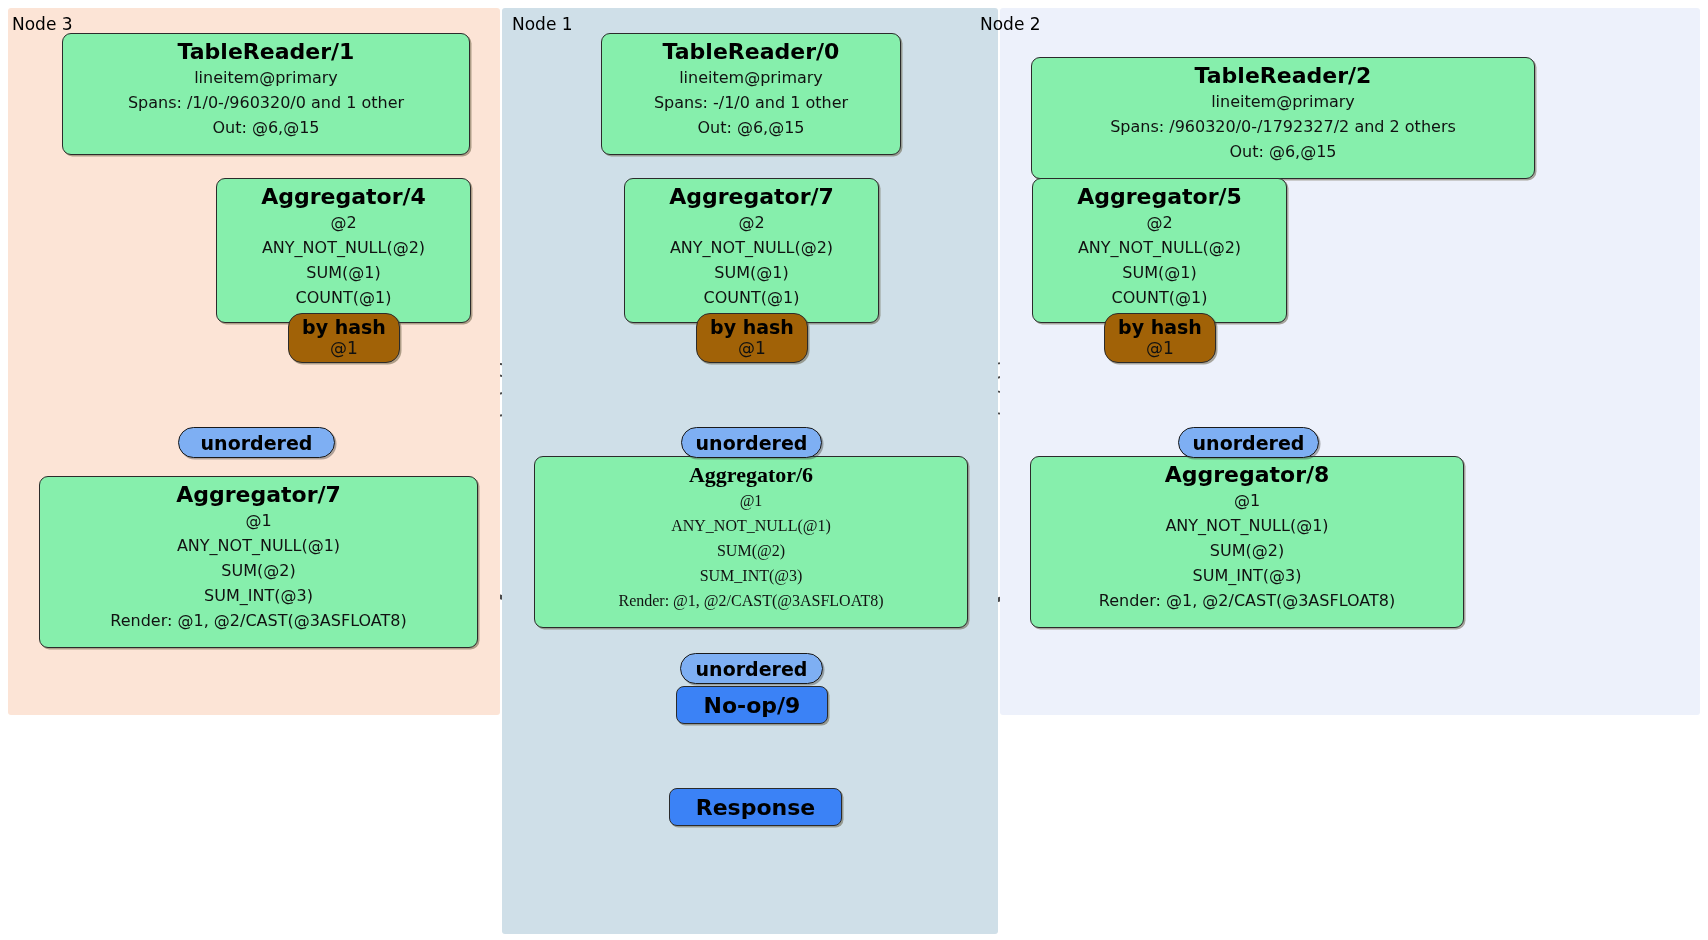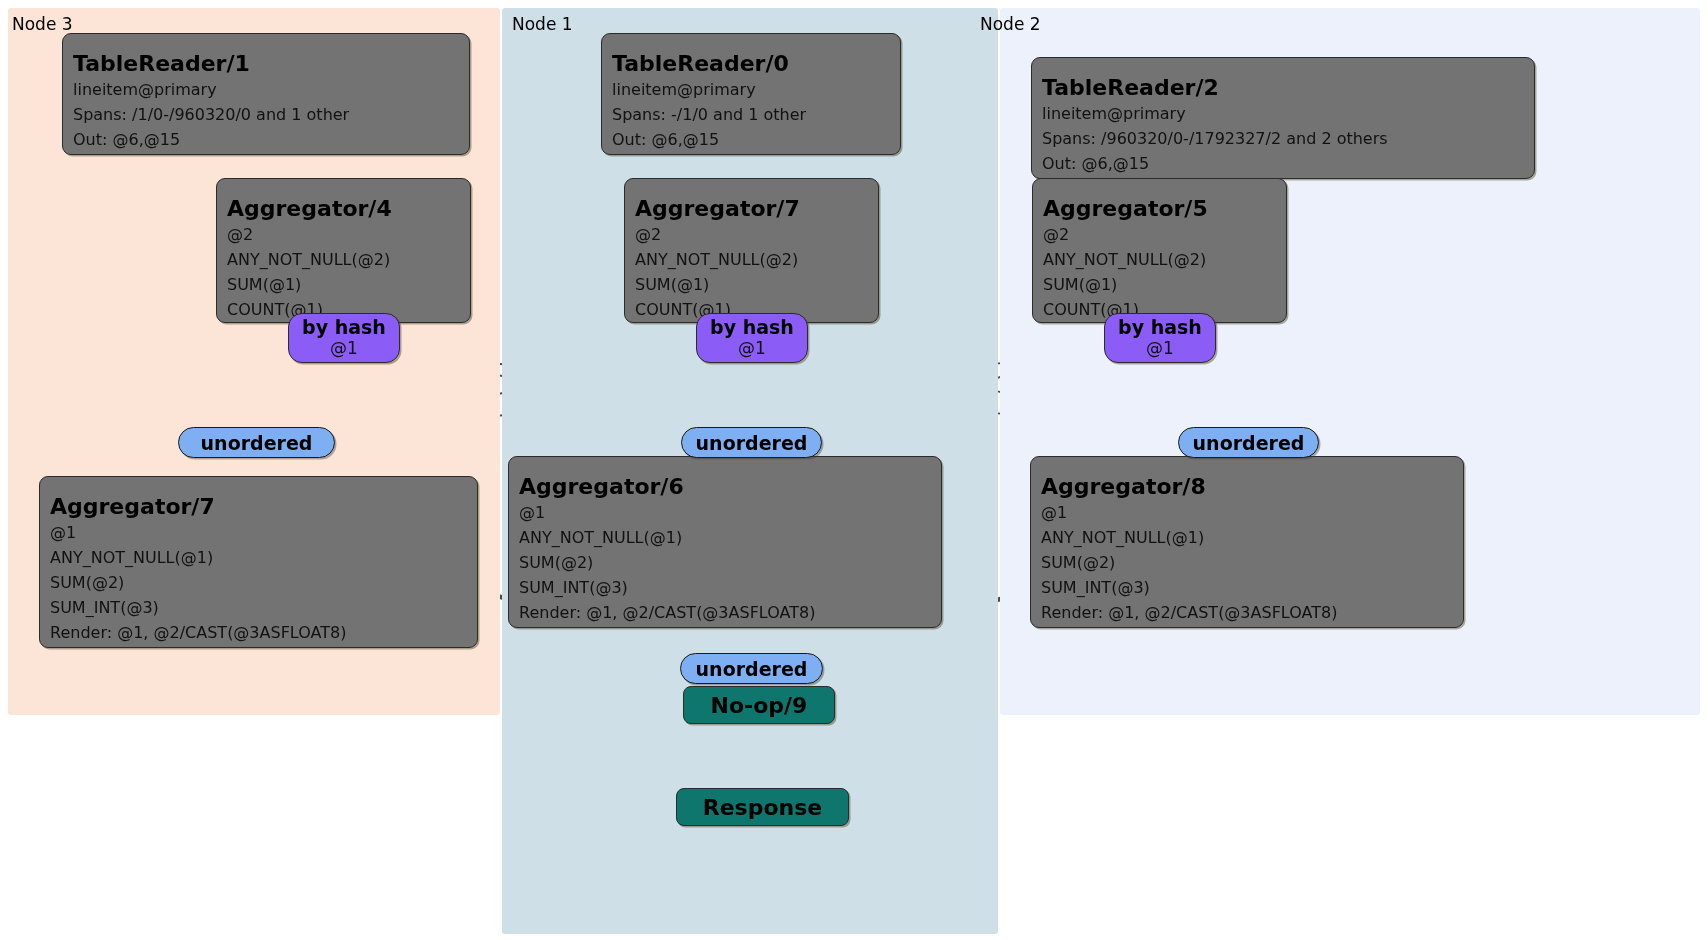--- a/index.html
+++ b/index.html
@@ -27,44 +27,44 @@
   }
   .node-label {
     position: absolute;
     font-size: 17px;
     color: #000;
     white-space: nowrap;
   }
   .proc-box {
     position: absolute;
     box-sizing: border-box;
-    background: #737373;
+    background: #86efac;
     border: 1.6px solid #2b2b2b;
     border-radius: 9px;
-    text-align: left;
-    padding: 16px 10px 8px 10px;
+    text-align: center;
+    padding: 4px 10px 8px 10px;
     box-shadow: 1.5px 1.5px 0 rgba(80,70,40,0.45);
   }
   .proc-title {
     font-weight: bold;
     font-size: 22px;
     line-height: 27px;
     color: #000;
     white-space: nowrap;
   }
   .proc-line {
     font-size: 16px;
     line-height: 25px;
     color: #111;
     white-space: nowrap;
   }
   .router {
     position: absolute;
     box-sizing: border-box;
-    background: #8b5cf6;
+    background: #a16207;
     border: 1.6px solid #2b2b2b;
     border-radius: 14px;
     text-align: center;
     padding: 2px 12px 4px 12px;
     box-shadow: 1.5px 1.5px 0 rgba(80,70,40,0.45);
   }
   .router-title {
     font-weight: bold;
     font-size: 19px;
     line-height: 22px;
@@ -88,32 +88,31 @@
     justify-content: center;
     font-weight: bold;
     font-size: 19px;
     color: #000;
     white-space: nowrap;
     box-shadow: 1.5px 1.5px 0 rgba(60,60,60,0.4);
   }
   .small-box {
     position: absolute;
     box-sizing: border-box;
-    background: #0f766e;
+    background: #3b82f6;
     border: 1.6px solid #2b2b2b;
     border-radius: 8px;
     display: flex;
     align-items: center;
     justify-content: center;
     font-weight: bold;
     font-size: 22px;
     color: #000;
     white-space: nowrap;
     box-shadow: 1.5px 1.5px 0 rgba(80,70,40,0.45);
-    margin-left: 7px;
   }
 </style>
 </head>
 <body>
 
 <svg id="canvas" viewBox="0 0 1708 940" xmlns="http://www.w3.org/2000/svg">
   <defs>
     <marker id="arrow" markerWidth="9" markerHeight="9" refX="7.2" refY="3.2" orient="auto" markerUnits="strokeWidth">
       <path d="M0,0 L8,3.2 L0,6.4 z" fill="#4a4a4a"></path>
     </marker>
@@ -208,21 +207,21 @@
       <div class="proc-line">COUNT(@1)</div>
     </div>
     <div class="proc-box" style="left: 39px; top: 456px; width: 439px; height: 172px; margin-top: 20px;">
       <div class="proc-title">Aggregator/7</div>
       <div class="proc-line">@1</div>
       <div class="proc-line">ANY_NOT_NULL(@1)</div>
       <div class="proc-line">SUM(@2)</div>
       <div class="proc-line">SUM_INT(@3)</div>
       <div class="proc-line">Render: @1, @2/CAST(@3ASFLOAT8)</div>
     </div>
-    <div class="proc-box" style="left: 508px; top: 456px; width: 434px; height: 172px;">
+    <div class="proc-box" style="left: 534px; top: 456px; width: 434px; height: 172px; font-family: Liberation Serif, serif;">
       <div class="proc-title">Aggregator/6</div>
       <div class="proc-line">@1</div>
       <div class="proc-line">ANY_NOT_NULL(@1)</div>
       <div class="proc-line">SUM(@2)</div>
       <div class="proc-line">SUM_INT(@3)</div>
       <div class="proc-line">Render: @1, @2/CAST(@3ASFLOAT8)</div>
     </div>
     <div class="proc-box" style="left: 1030px; top: 456px; width: 434px; height: 172px;">
       <div class="proc-title">Aggregator/8</div>
       <div class="proc-line">@1</div>

